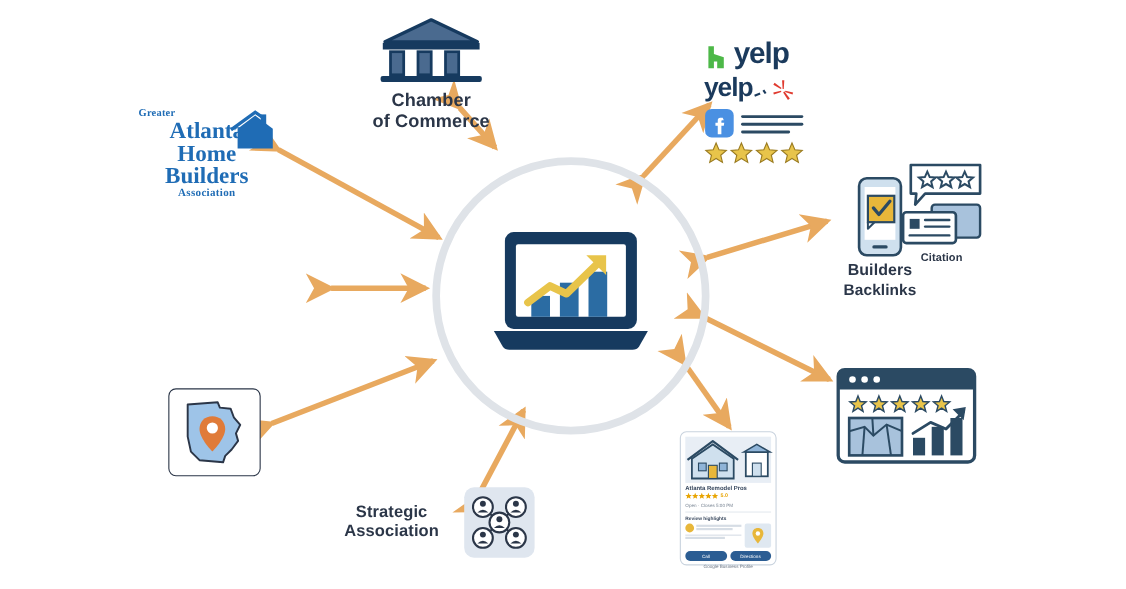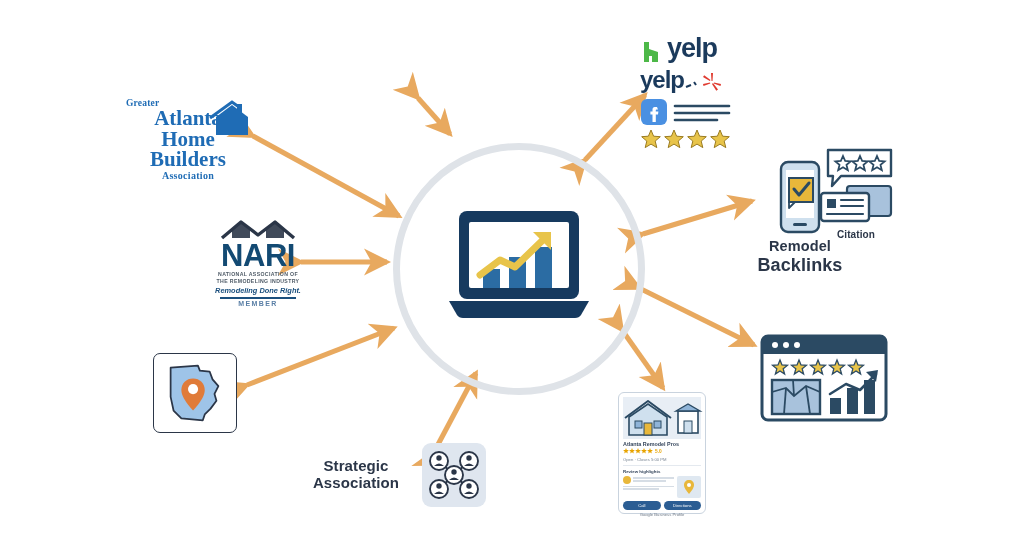--- a/index.html
+++ b/index.html
@@ -123,46 +123,45 @@
       <rect x="24" y="17" width="100" height="66" rx="2" fill="#ffffff"></rect>
       <rect x="38" y="64" width="17" height="19" fill="#2b6ca3"></rect>
       <rect x="64" y="52" width="17" height="31" fill="#2b6ca3"></rect>
       <rect x="90" y="42" width="17" height="41" fill="#2b6ca3"></rect>
       <path d="M35 70 L55 55 L70 62 L100 33" stroke="#e8c44a" stroke-width="7" fill="none" stroke-linecap="round" stroke-linejoin="round"></path>
       <path d="M88 27 L106 27 L106 45 Z" fill="#e8c44a"></path>
       <path d="M4 96 L144 96 L136 110 Q134 113 130 113 L18 113 Q14 113 12 110 Z" fill="#163a5f"></path>
     </svg>
   </div>
 
+  <div class="node" id="node-chamber">
+    <svg id="chamber-icon" viewBox="0 0 140 62">
+      <path d="M70 4 L112 24 L28 24 Z" fill="#4a6a8f" stroke="#163a5f" stroke-width="3" stroke-linejoin="round"></path>
+      <rect x="26" y="25" width="88" height="6" fill="#163a5f"></rect>
+      <rect x="33" y="33" width="12" height="21" fill="#4a6a8f" stroke="#163a5f" stroke-width="2.5"></rect>
+      <rect x="58" y="33" width="12" height="21" fill="#4a6a8f" stroke="#163a5f" stroke-width="2.5"></rect>
+      <rect x="83" y="33" width="12" height="21" fill="#4a6a8f" stroke="#163a5f" stroke-width="2.5"></rect>
+      <rect x="24" y="55" width="92" height="5.5" rx="2" fill="#163a5f"></rect>
+    </svg>
+    <div class="label" id="chamber-label">Chamber</div>
+    <div class="label" style="font-size:16.5px">of Commerce</div>
+  </div>
 
   <div class="node" id="node-atlanta">
     <svg style="position:absolute;right:-4px;top:4px;" width="46" height="34" viewBox="0 0 46 34">
       <path d="M8 33 L8 15 L24 3 L40 15 L40 33 Z" fill="#1f6cb5"></path>
       <rect x="29" y="2" width="5" height="9" fill="#1f6cb5"></rect>
       <path d="M2 16 L24 0 L31 5" stroke="#1f6cb5" stroke-width="3" fill="none"></path>
     </svg>
     <div class="ga-top">Greater</div>
     <div class="ga-main" style="font-size:21px">Atlanta</div>
     <div class="ga-main" style="font-size:21px">Home Builders</div>
     <div class="ga-assoc">Association</div>
   </div>
 
-  <div class="node" id="node-nari">
-    <svg width="100" height="22" viewBox="0 0 100 22">
-      <path d="M14 20 L33 4 L50 17 L67 4 L86 20" stroke="#2b3648" stroke-width="3.4" fill="none" stroke-linejoin="round"></path>
-      <path d="M24 20 L24 12 L33 5 L42 12 L42 20 Z" fill="#2b3648" opacity=".9"></path>
-      <path d="M58 20 L58 12 L67 5 L76 12 L76 20 Z" fill="#2b3648" opacity=".9"></path>
-    </svg>
-    <div id="nari-word">NARI</div>
-    <div class="nari-sub">NATIONAL ASSOCIATION OF</div>
-    <div class="nari-sub">THE REMODELING INDUSTRY</div>
-    <div class="nari-tag">Remodeling Done Right.</div>
-    <div class="nari-rule"></div>
-    <div class="nari-member">MEMBER</div>
-  </div>
 
   <div class="node" id="node-georgia">
     <div class="framebox">
       <svg width="100%" height="100%" viewBox="0 0 84 80">
         <path d="M17 14 L45 12 L47 17 L57 18 L60 26 L66 33 L62 41 L64 48 L58 56
                  L52 62 L50 68 L28 66 L20 58 L17 44 Z" fill="#9ec4e8" stroke="#2b3648" stroke-width="1.8" stroke-linejoin="round"></path>
         <path d="M40 25 C33 25 28 30 28 37 C28 46 40 58 40 58 C40 58 52 46 52 37 C52 30 47 25 40 25 Z" fill="#e07b39"></path>
         <circle cx="40" cy="36" r="5.2" fill="#ffffff"></circle>
       </svg>
     </div>
@@ -252,22 +251,22 @@
 
   <div class="node" id="node-backlinks">
     <svg width="48" height="74" viewBox="0 0 48 74" style="margin:0 auto;display:block;">
       <rect x="5" y="2" width="38" height="70" rx="7" fill="#cfe0ee" stroke="#2b4a63" stroke-width="2.4"></rect>
       <rect x="10" y="10" width="28" height="48" fill="#ffffff"></rect>
       <rect x="13" y="18" width="24" height="24" fill="#e8b73a" stroke="#2b4a63" stroke-width="2"></rect>
       <path d="M18 29 L23 35 L33 23" stroke="#2b4a63" stroke-width="3" fill="none" stroke-linecap="round" stroke-linejoin="round"></path>
       <path d="M13 42 L13 48 L19 42 Z" fill="#ffffff" stroke="#2b4a63" stroke-width="1.8" stroke-linejoin="round"></path>
       <rect x="17" y="63" width="14" height="3" rx="1.5" fill="#2b4a63"></rect>
     </svg>
-    <div class="label" id="backlinks-label">Remodel</div>
-    <div class="label" style="font-size:18px">Backlinks</div>
+    <div class="label" id="backlinks-label">Builders</div>
+    <div class="label" style="font-size:14px">Backlinks</div>
   </div>
 
   <div class="node" id="node-citation">
     <svg width="82" height="78" viewBox="0 0 82 78">
       <path d="M13 2 L76 2 L76 28 L26 28 L17 38 L18 28 L13 28 Z" fill="#ffffff" stroke="#2b4a63" stroke-width="2.4" stroke-linejoin="round"></path>
       <g fill="none" stroke="#2b4a63" stroke-width="1.8">
         <path d="M28 8 L30.2 13 L35.6 13.4 L31.5 16.9 L32.8 22.2 L28 19.3 L23.2 22.2 L24.5 16.9 L20.4 13.4 L25.8 13 Z"></path>
         <path d="M45 8 L47.2 13 L52.6 13.4 L48.5 16.9 L49.8 22.2 L45 19.3 L40.2 22.2 L41.5 16.9 L37.4 13.4 L42.8 13 Z"></path>
         <path d="M62 8 L64.2 13 L69.6 13.4 L65.5 16.9 L66.8 22.2 L62 19.3 L57.2 22.2 L58.5 16.9 L54.4 13.4 L59.8 13 Z"></path>
       </g>

